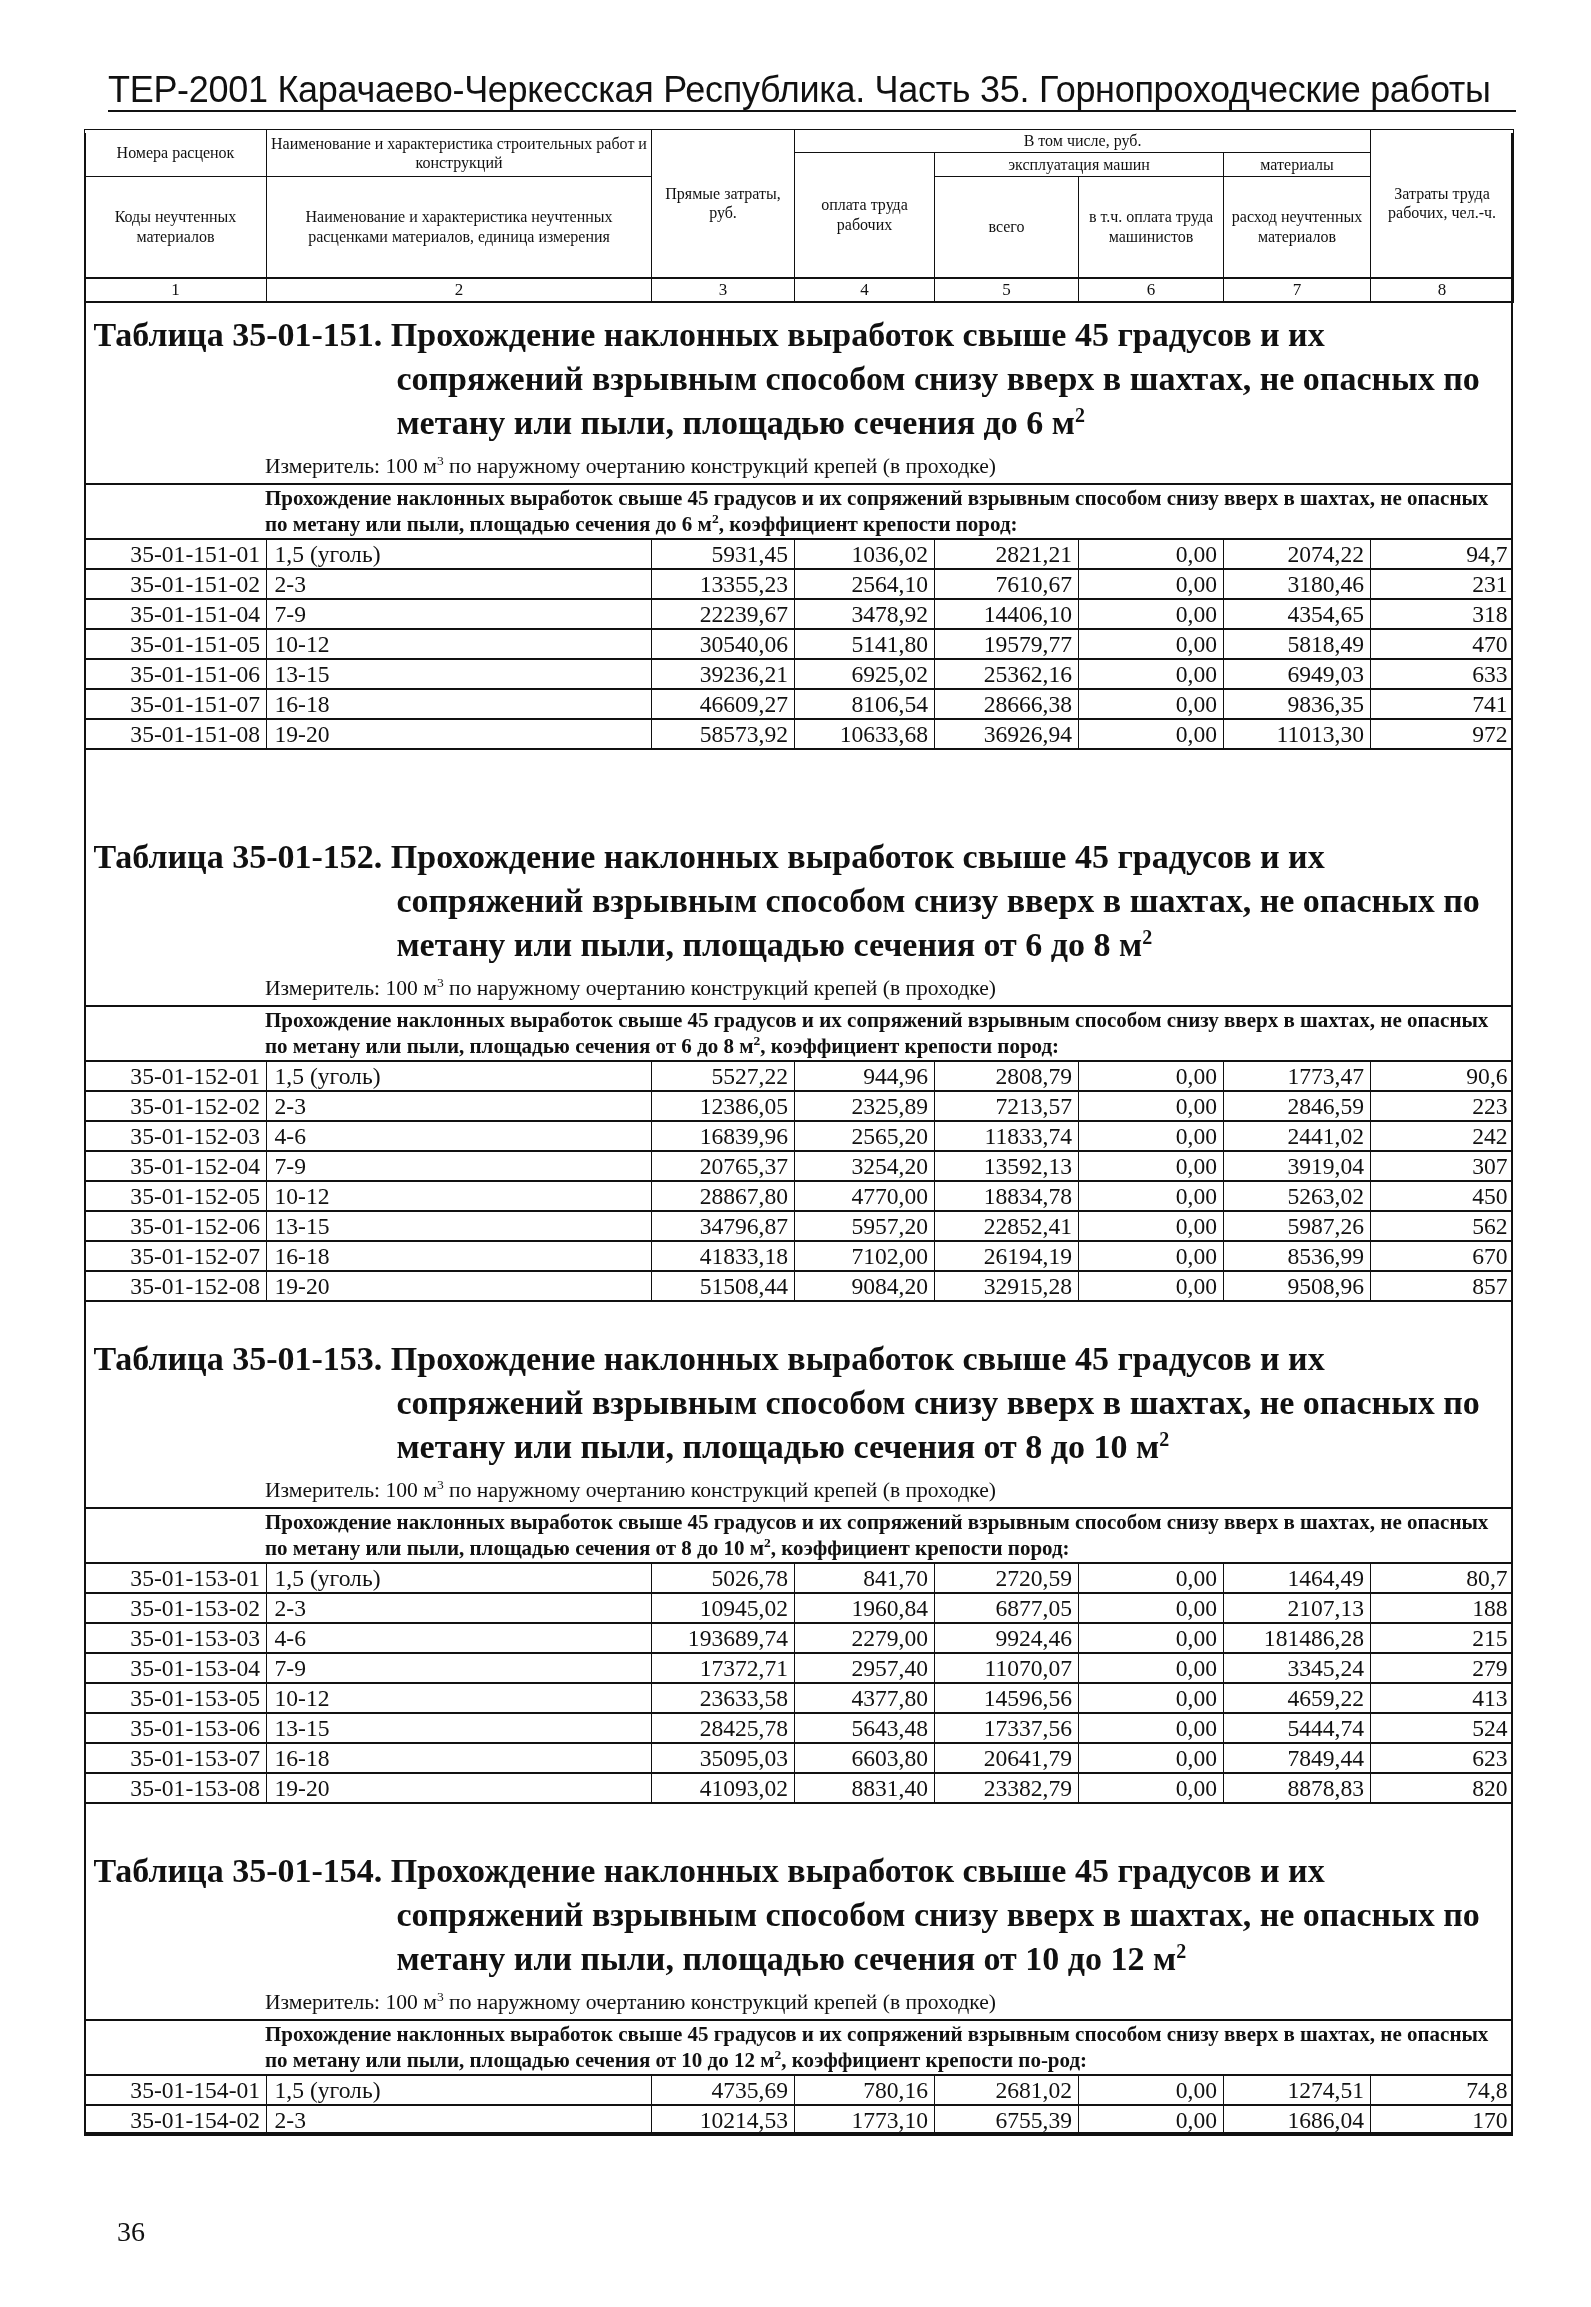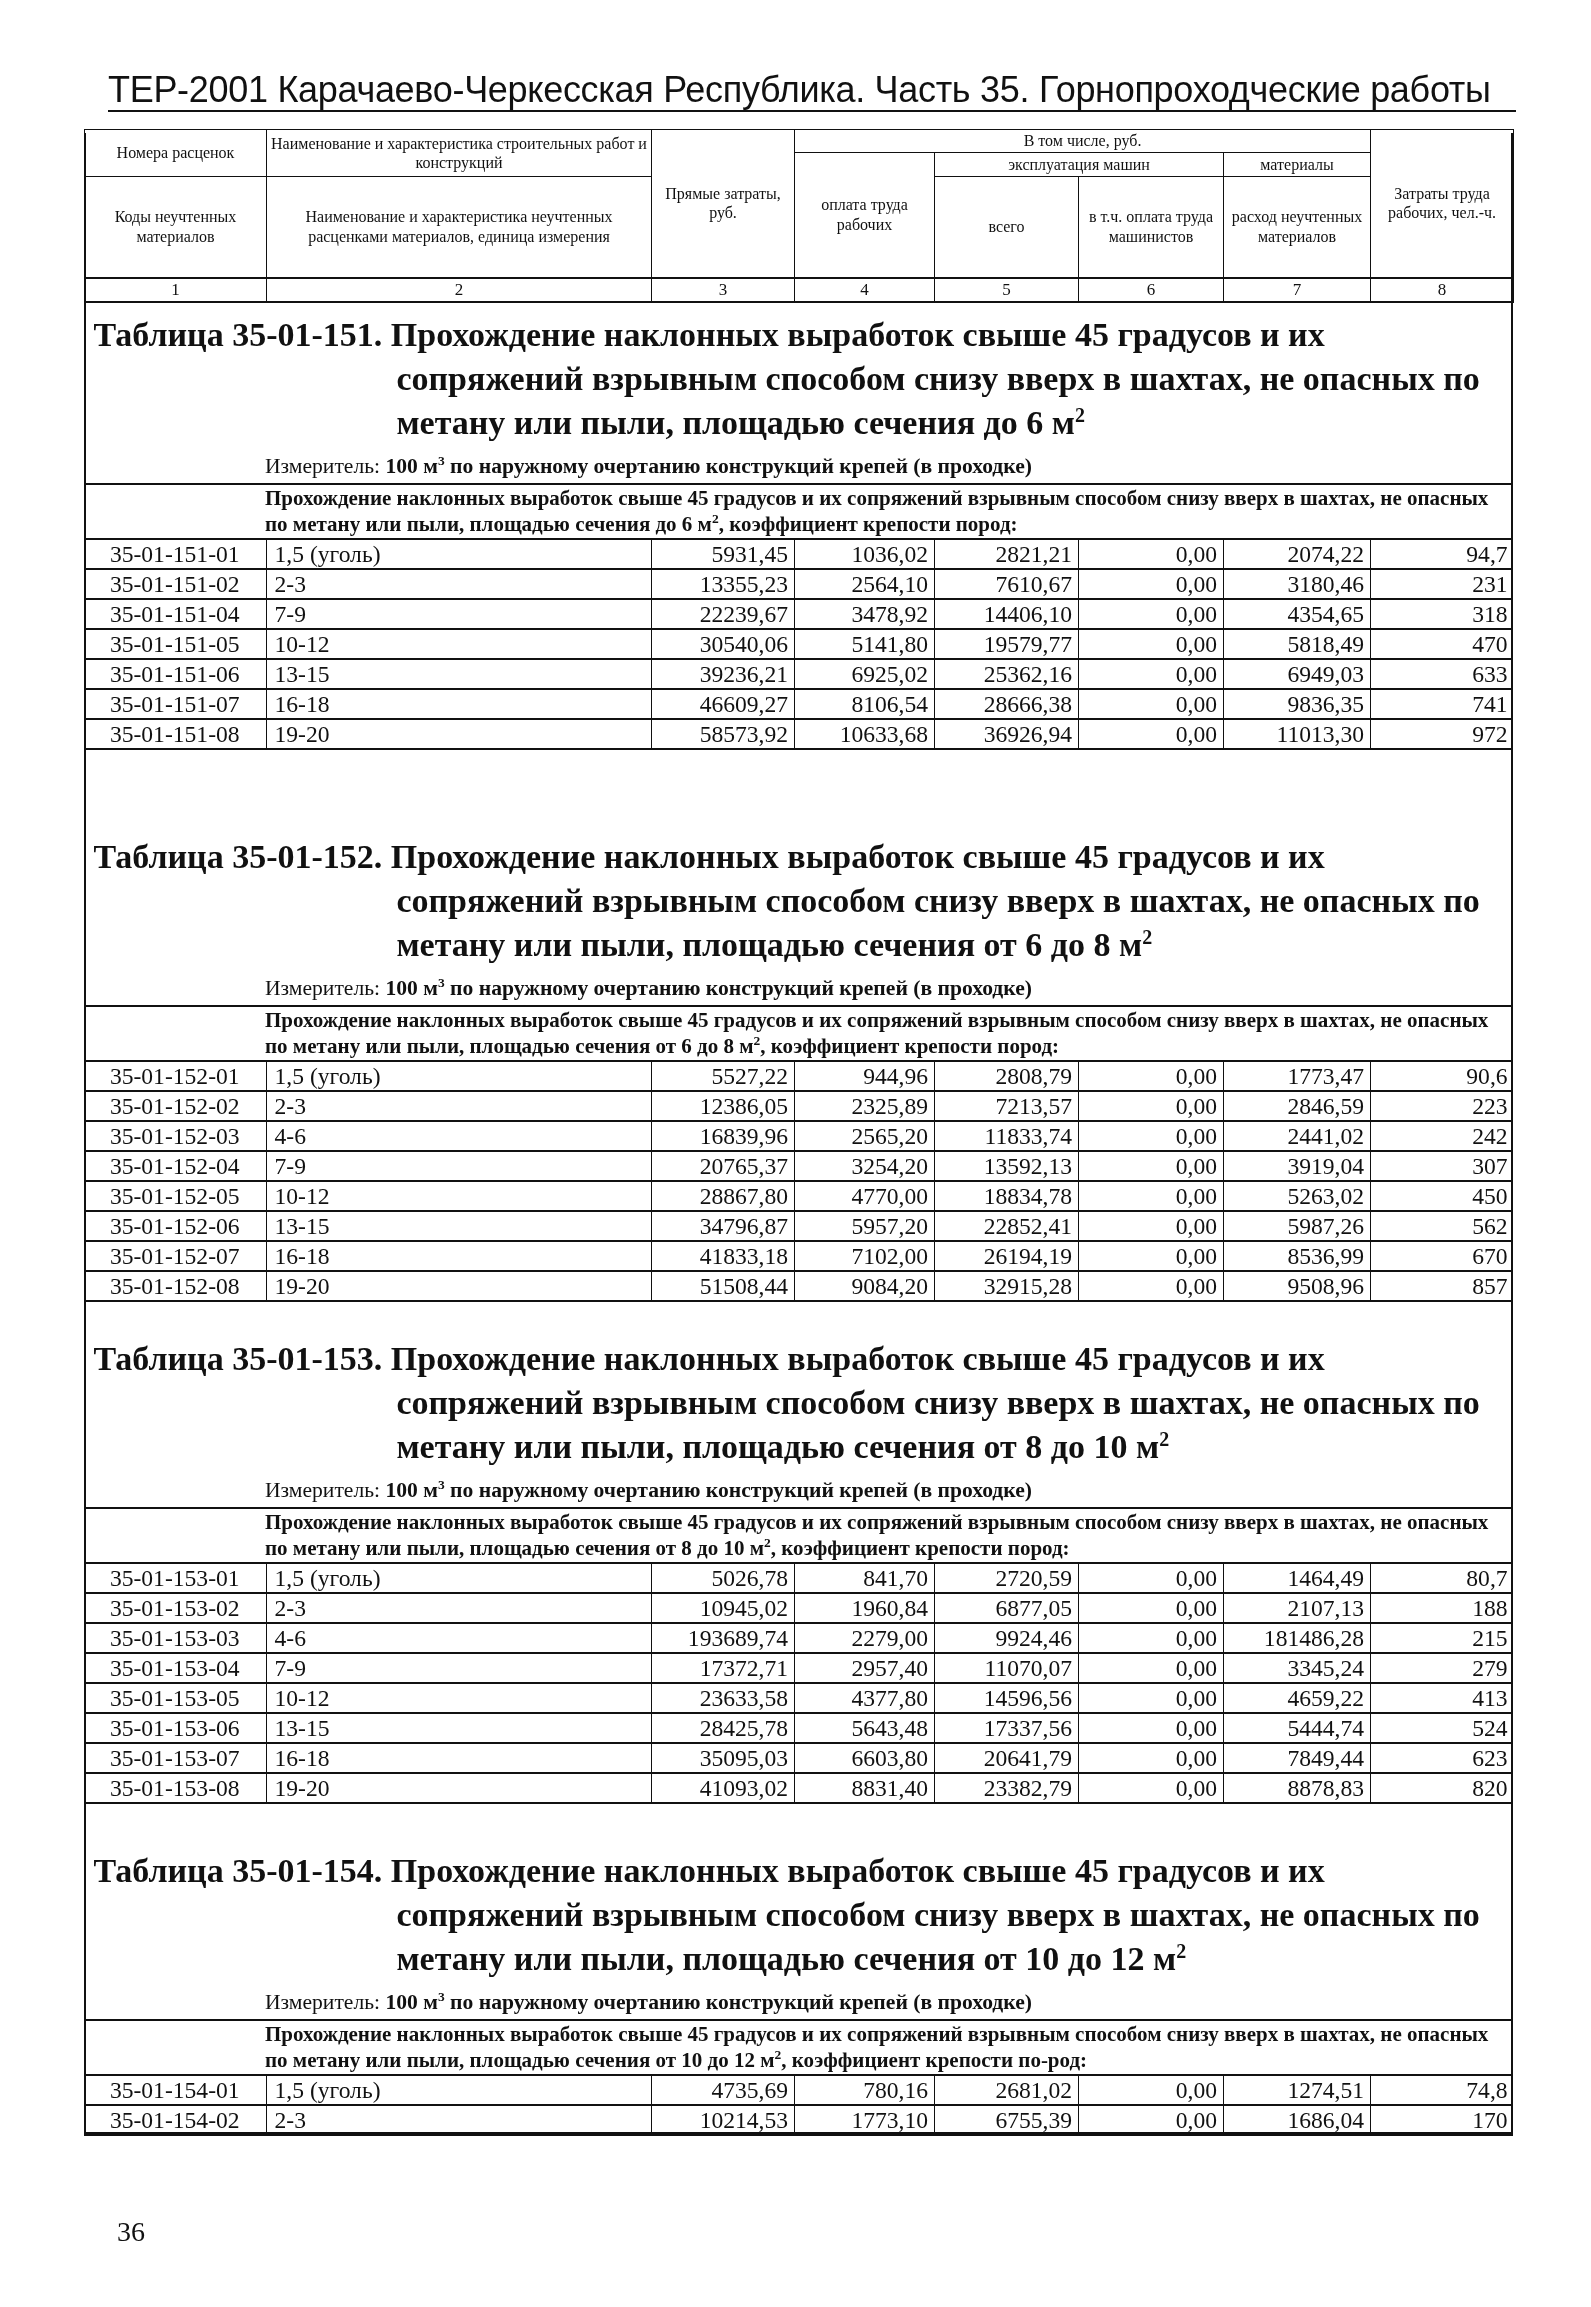--- a/index.html
+++ b/index.html
@@ -34,33 +34,33 @@
     font-weight: bold; font-size: 34px; line-height: 44px;
     padding-left: 9.4px; position: relative;
   }
   .sec-title .lbl { display: inline; }
   .sec-title .cont { display: block; padding-left: 303px; }
   .sec-title sup { font-size: 20px; line-height: 0; }
   .measure {
     font-size: 21.6px; line-height: 25.6px; margin-top: 9.4px; padding-left: 181px;
     border-bottom: 2.7px solid #111; padding-bottom: 2.7px;
   }
-  .measure b { font-weight: bold; }
+  .measure b { font-weight: normal; }
   .measure sup, .desc sup { font-size: 13.5px; line-height: 0; }
   .desc {
     font-weight: bold; font-size: 21px; line-height: 25.6px; padding: 1.3px 8px 1.3px 181px;
     border-bottom: 2.7px solid #111;
   }
   .data-table { width: 1429px; }
   .data-table td {
     font-size: 23.6px; line-height: 28px; height: 28px; padding: 0 5.4px;
     border-right: 1.3px solid #111; border-bottom: 2px solid #111; white-space: nowrap;
   }
   .data-table td:last-child { border-right: none; }
-  .data-table td.code { text-align: center; }
+  .data-table td.code { text-align: right; }
   .data-table td.name { text-align: left; padding-left: 8px; }
   .data-table td.num { text-align: right; }
 
   .page-number {
     position: absolute; left: 117px; top: 2216px; font-size: 28px;
     font-family: "Liberation Serif", serif;
   }
 </style>
 </head>
 <body>

